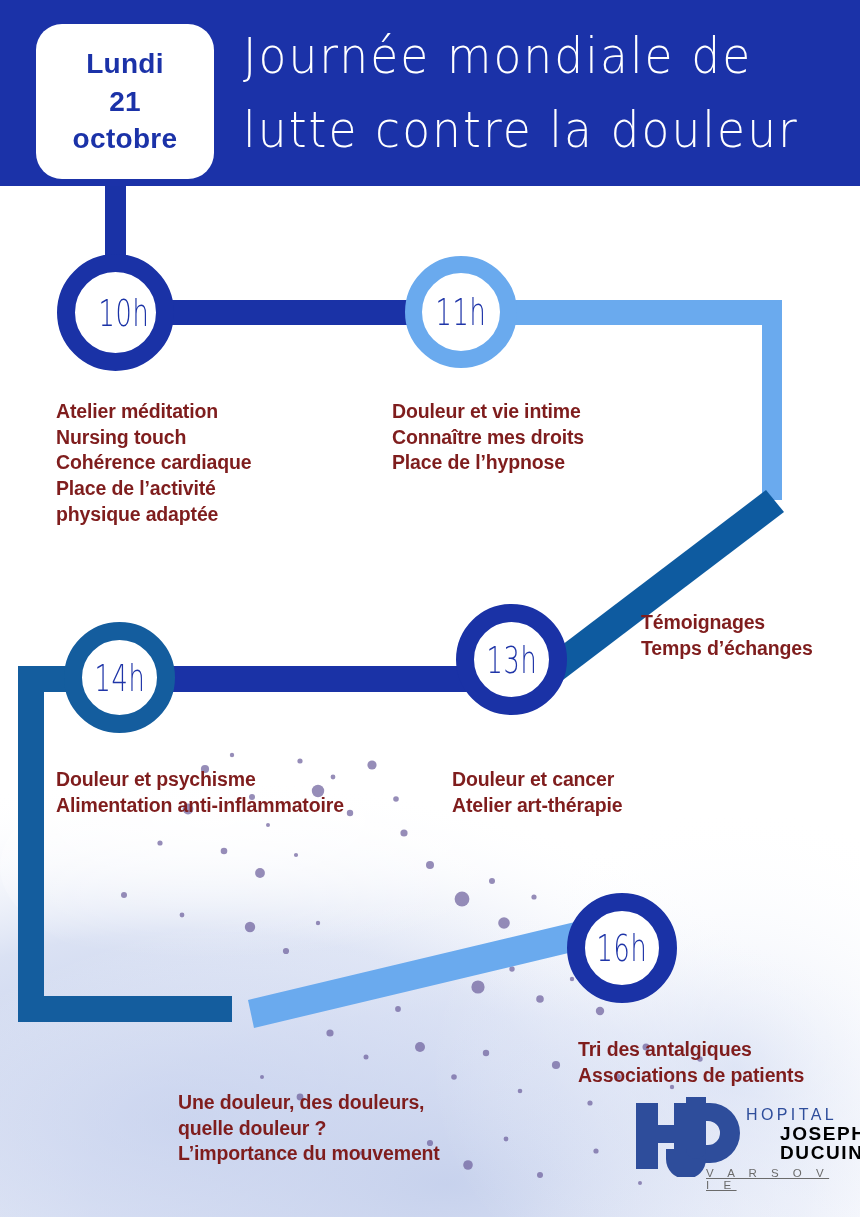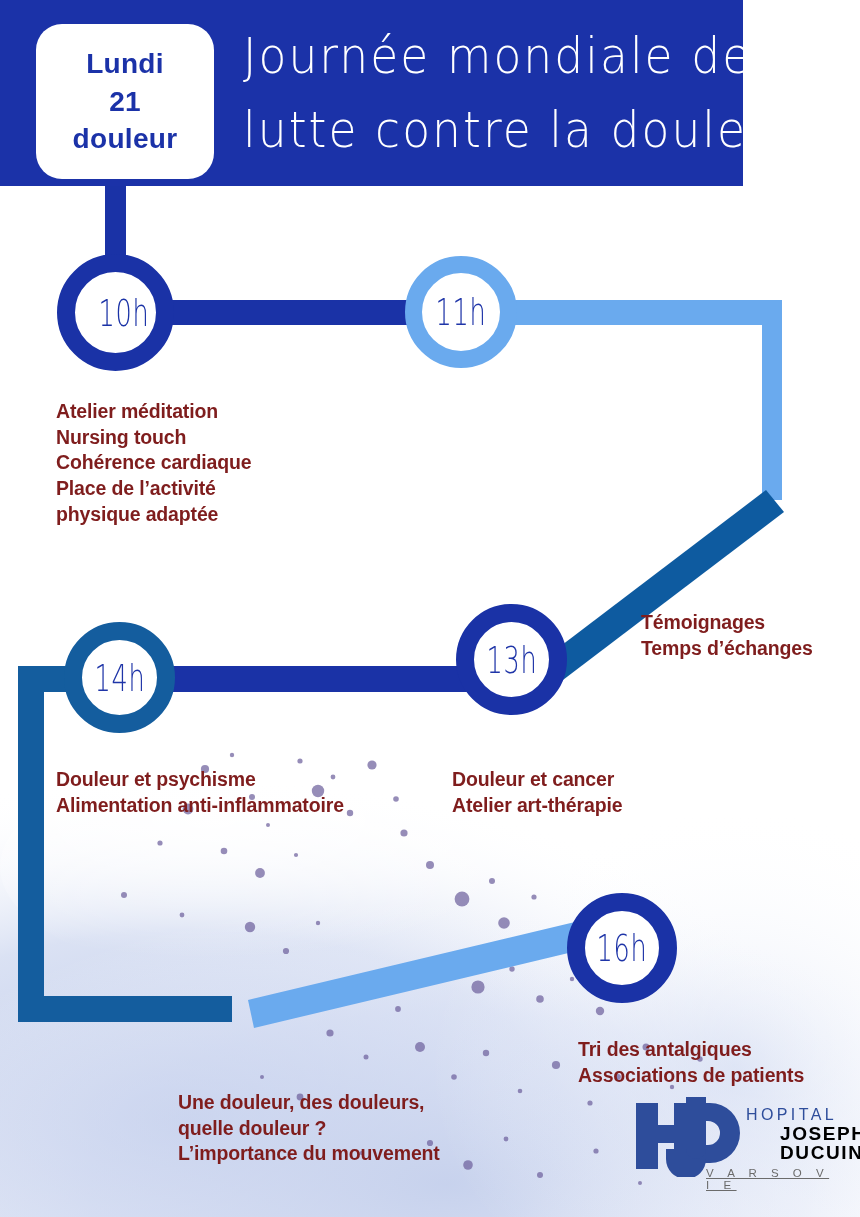--- a/index.html
+++ b/index.html
@@ -26,21 +26,21 @@
     width: 860px;
     height: 470px;
     pointer-events: none;
   }
 
   
   .header-band {
     position: absolute;
     left: 0;
     top: 0;
-    width: 743px;
+    width: 860px;
     height: 186px;
     background: #1B32A8;
   }
   .date-card {
     position: absolute;
     left: 36px;
     top: 24px;
     width: 178px;
     height: 155px;
     background: #ffffff;
@@ -258,40 +258,43 @@
 
     <path d="M 120 666 H 18 V 1022 H 232 V 996 H 44 V 692 H 120 Z" fill="#145D9E"></path>
 
     <path d="M 248 1000 L 600 916 L 606 944 L 254 1028 Z" fill="#6AAAEE"></path>
   </svg>
 
   <div class="header-band">
     <div class="date-card">
       <div class="date-line">Lundi</div>
       <div class="date-line">21</div>
-      <div class="date-line">douleur</div>
+      <div class="date-line">octobre</div>
     </div>
     <div class="poster-title">
       <div>Journée mondiale de</div>
       <div>lutte contre la douleur</div>
     </div>
   </div>
 
   <div class="node" style="left:57px; top:254px; width:117px; height:117px; border:18px solid #1A32A6;justify-content:flex-end;">
     <span class="node-label" style="color:#1A32A6;">10h</span>
   </div>
   <div class="activities" style="left:56px; top:399px; width:290px;">Atelier méditation
 Nursing touch
 Cohérence cardiaque
 Place de l’activité
 physique adaptée</div>
 
   <div class="node" style="left:405px; top:256px; width:112px; height:112px; border:17px solid #6AAAEE;">
     <span class="node-label" style="color:#1F35A8;">11h</span>
   </div>
+  <div class="activities" style="left:392px; top:399px; width:290px;">Douleur et vie intime
+Connaître mes droits
+Place de l’hypnose</div>
 
   <div class="activities" style="left:641px; top:610px; width:260px;">Témoignages
 Temps d’échanges</div>
 
   <div class="node" style="left:456px; top:604px; width:111px; height:111px; border:18px solid #1A32A6;">
     <span class="node-label" style="color:#1F35A8;">13h</span>
   </div>
   <div class="activities" style="left:452px; top:767px; width:300px;">Douleur et cancer
 Atelier art-thérapie</div>
 

